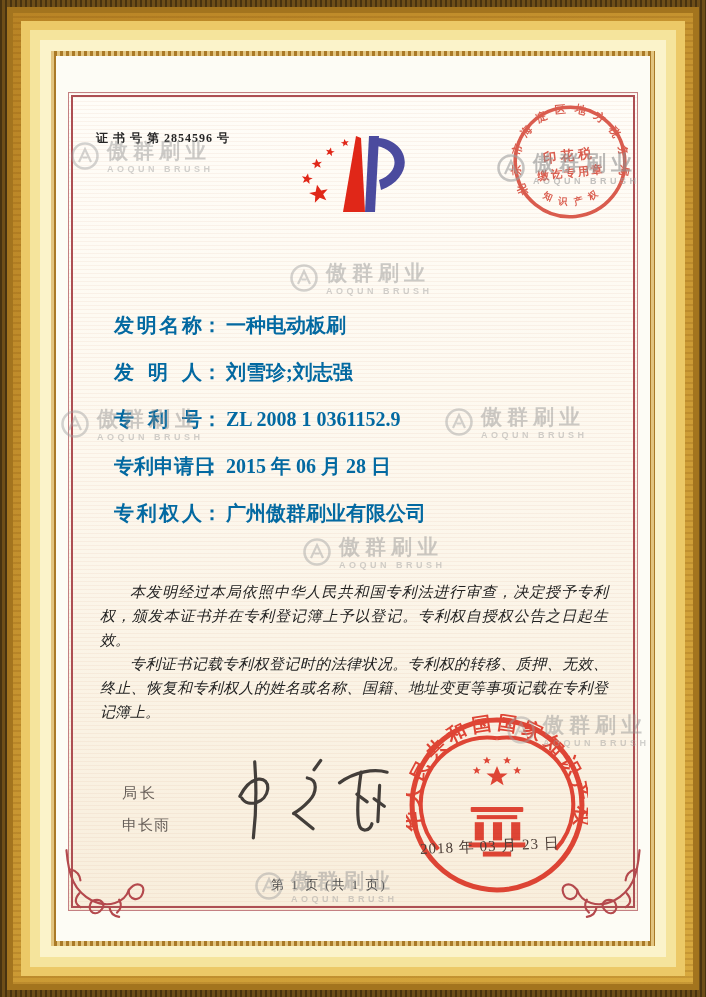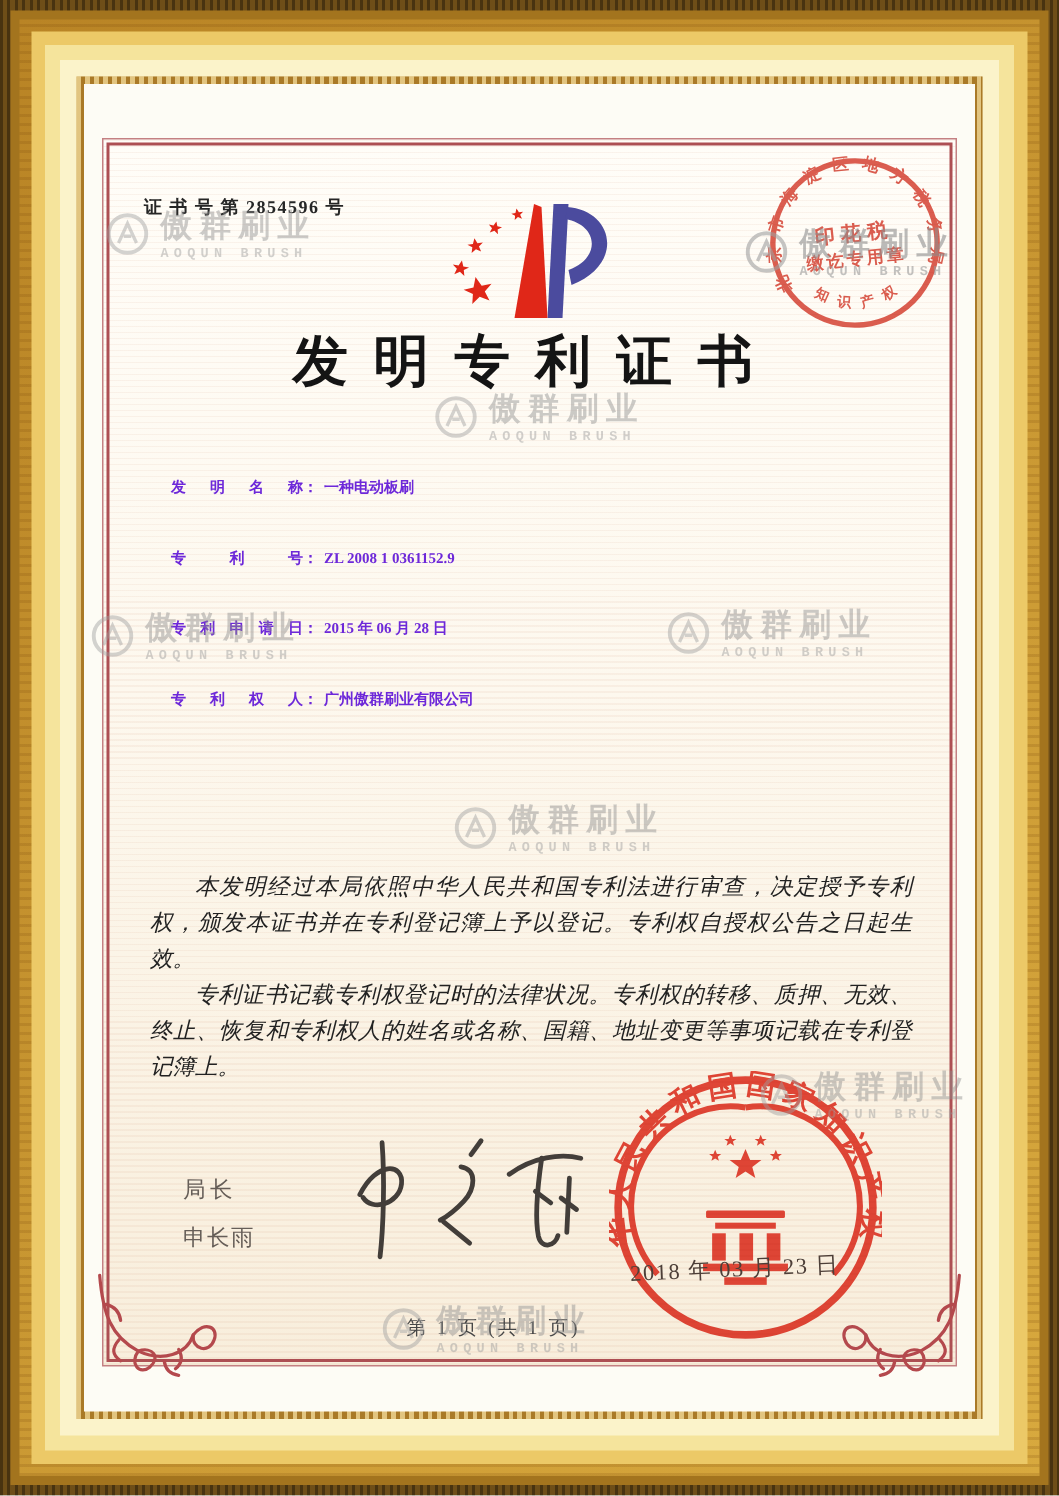--- a/index.html
+++ b/index.html
@@ -33,21 +33,21 @@
   .fl-left{left:4px;bottom:22px;}
   .fl-right{right:4px;bottom:22px;transform:scaleX(-1);}
 
   
   .cert-number{position:absolute;left:40px;top:74px;font-size:12px;font-weight:600;color:#262626;letter-spacing:1px;z-index:2;}
   .logo{position:absolute;left:237px;top:76px;width:122px;height:84px;z-index:2;}
   .title{position:absolute;left:8px;right:0;top:160px;text-align:center;font-size:37px;font-weight:700;
          letter-spacing:17px;color:#141414;z-index:2;}
 
   .fields{position:absolute;left:58px;top:246px;z-index:2;}
-  .frow{height:47px;line-height:47px;font-size:10px;font-weight:600;color:#6d28d9;white-space:nowrap;}
+  .frow{height:47px;line-height:47px;font-size:20px;font-weight:600;color:#0369a1;white-space:nowrap;}
   .flabel{display:inline-block;width:88px;text-align:justify;text-align-last:justify;vertical-align:top;}
   .fcolon{display:inline-block;}
   .fvalue{margin-left:4px;}
 
   .paras{position:absolute;left:44px;width:508px;top:524px;z-index:2;font-style:italic;}
   .paras p{margin:0;font-size:15px;line-height:24px;color:#222;text-indent:2em;text-align:justify;font-weight:500;}
 
   .signer-title{position:absolute;left:66px;top:728px;font-size:15px;color:#665e58;letter-spacing:3px;z-index:2;}
   .signer-name{position:absolute;left:66px;top:760px;font-size:15px;color:#665e58;letter-spacing:1px;z-index:2;}
   .sig{position:absolute;left:156px;top:698px;width:190px;height:88px;z-index:2;transform:rotate(-2deg);}
@@ -57,21 +57,21 @@
              z-index:3;transform:rotate(-2.5deg);white-space:nowrap;}
 
   .tax-stamp{position:absolute;left:452px;top:44px;width:124px;height:124px;z-index:2;opacity:.88;transform:rotate(-6deg);mix-blend-mode:multiply;}
 
   .page-footer{position:absolute;left:0;right:48px;top:820px;text-align:center;font-size:13px;color:#474747;letter-spacing:2px;z-index:2;}
 
   
   .wm{position:absolute;display:flex;align-items:flex-start;gap:7px;z-index:4;opacity:.45;pointer-events:none;}
   .wm svg{width:30px;height:30px;flex:none;margin-top:1px;}
   .wm-zh{display:block;font-size:21px;letter-spacing:5px;color:#8f8f8f;font-weight:700;line-height:22px;font-family:"Liberation Sans","DejaVu Sans",sans-serif;}
-  .wm-en{display:block;font-size:9px;letter-spacing:3.5px;color:#9b9b9b;font-weight:700;margin-top:2px;font-family:Liberation Mono, monospace;}
+  .wm-en{display:block;font-size:9px;letter-spacing:3.5px;color:#9b9b9b;font-weight:700;margin-top:2px;font-family:Liberation Sans, sans-serif;}
   .wm1{left:14px;top:84px;}
   .wm2{left:440px;top:96px;opacity:.6;}
   .wm3{left:233px;top:206px;}
   .wm4{left:4px;top:352px;}
   .wm5{left:388px;top:350px;}
   .wm6{left:246px;top:480px;}
   .wm7{left:450px;top:658px;}
   .wm8{left:198px;top:814px;}
 </style>
 </head>
@@ -129,24 +129,24 @@
 
               <g fill="#e02718">
                 <use href="#st" transform="translate(26,62) scale(0.95) rotate(-12)"></use>
                 <use href="#st" transform="translate(14,47) scale(0.55) rotate(10)"></use>
                 <use href="#st" transform="translate(24,32) scale(0.52) rotate(-8)"></use>
                 <use href="#st" transform="translate(37,20) scale(0.45) rotate(12)"></use>
                 <use href="#st" transform="translate(52,11) scale(0.4) rotate(-10)"></use>
               </g>
             </svg>
 
-            <div class="title">发明专利证书</div>
 
             <div class="fields">
               <div class="frow"><span class="flabel">发明名称</span><span class="fcolon">：</span><span class="fvalue">一种电动板刷</span></div>
+              <div class="frow"><span class="flabel">发明人</span><span class="fcolon">：</span><span class="fvalue">刘雪珍;刘志强</span></div>
               <div class="frow"><span class="flabel">专利号</span><span class="fcolon">：</span><span class="fvalue">ZL 2008 1 0361152.9</span></div>
               <div class="frow"><span class="flabel">专利申请日</span><span class="fcolon">：</span><span class="fvalue">2015 年 06 月 28 日</span></div>
               <div class="frow"><span class="flabel">专利权人</span><span class="fcolon">：</span><span class="fvalue">广州傲群刷业有限公司</span></div>
             </div>
 
             <div class="paras">
               <p>本发明经过本局依照中华人民共和国专利法进行审查，决定授予专利权，颁发本证书并在专利登记簿上予以登记。专利权自授权公告之日起生效。</p>
               <p>专利证书记载专利权登记时的法律状况。专利权的转移、质押、无效、终止、恢复和专利权人的姓名或名称、国籍、地址变更等事项记载在专利登记簿上。</p>
             </div>
 

